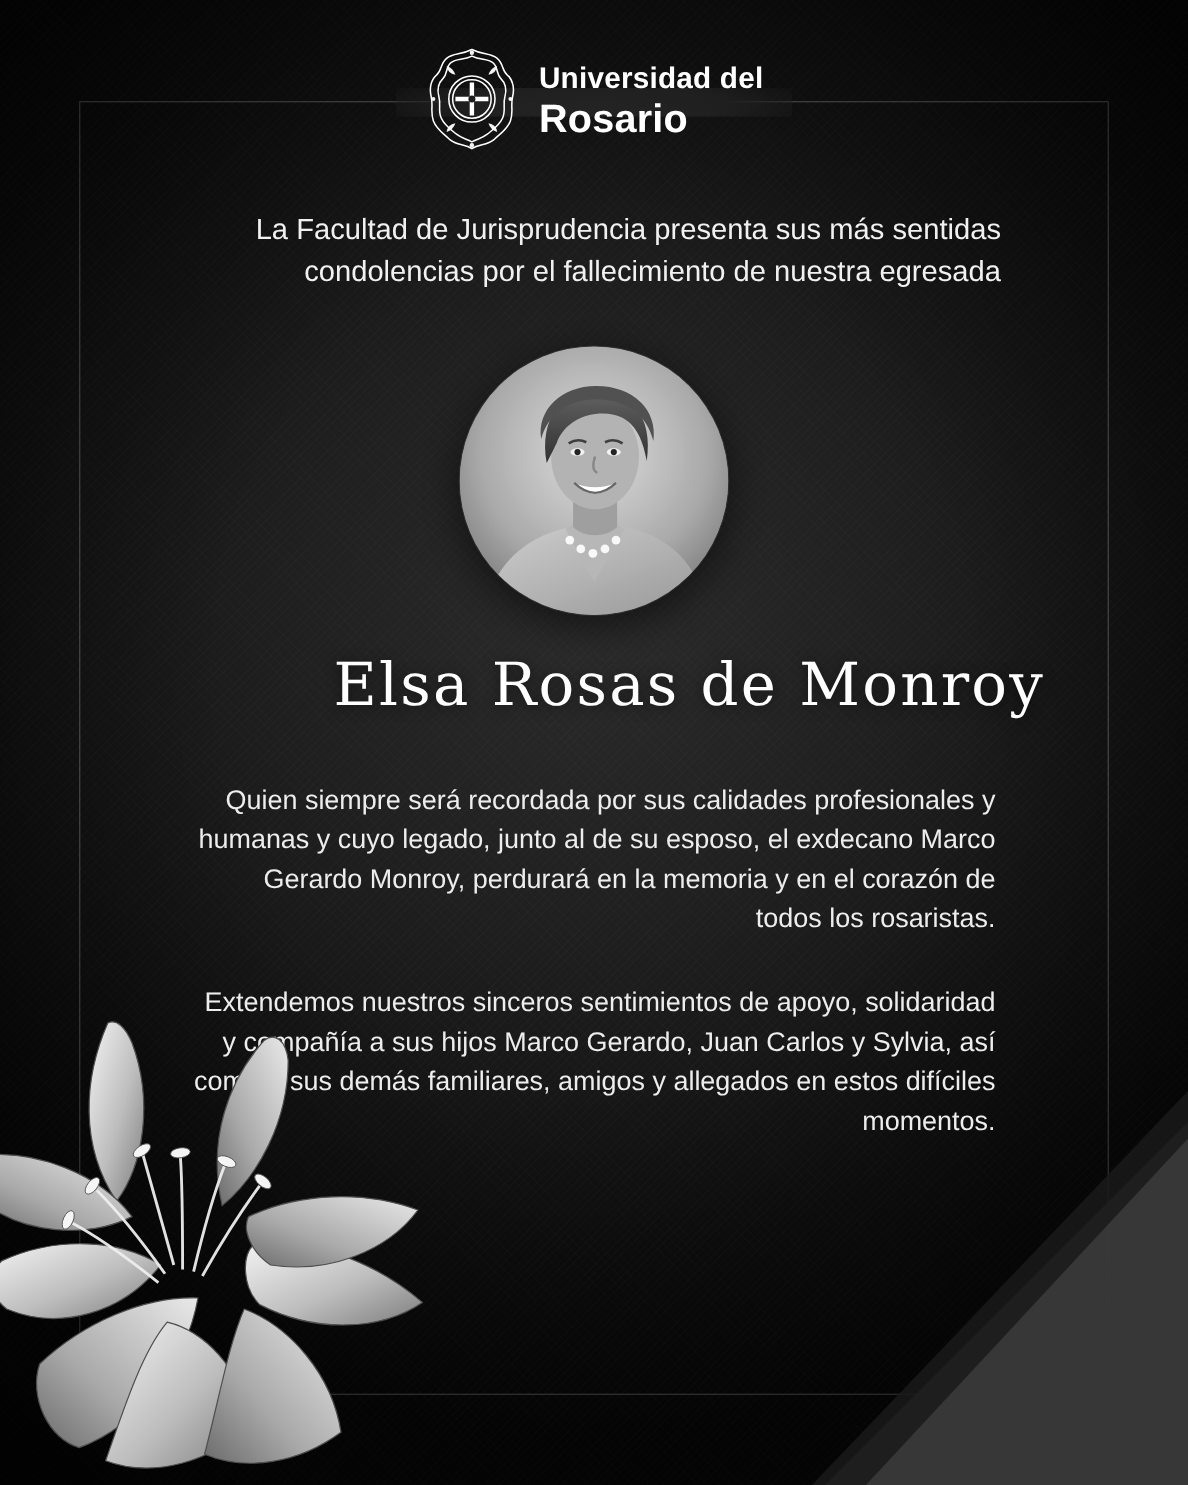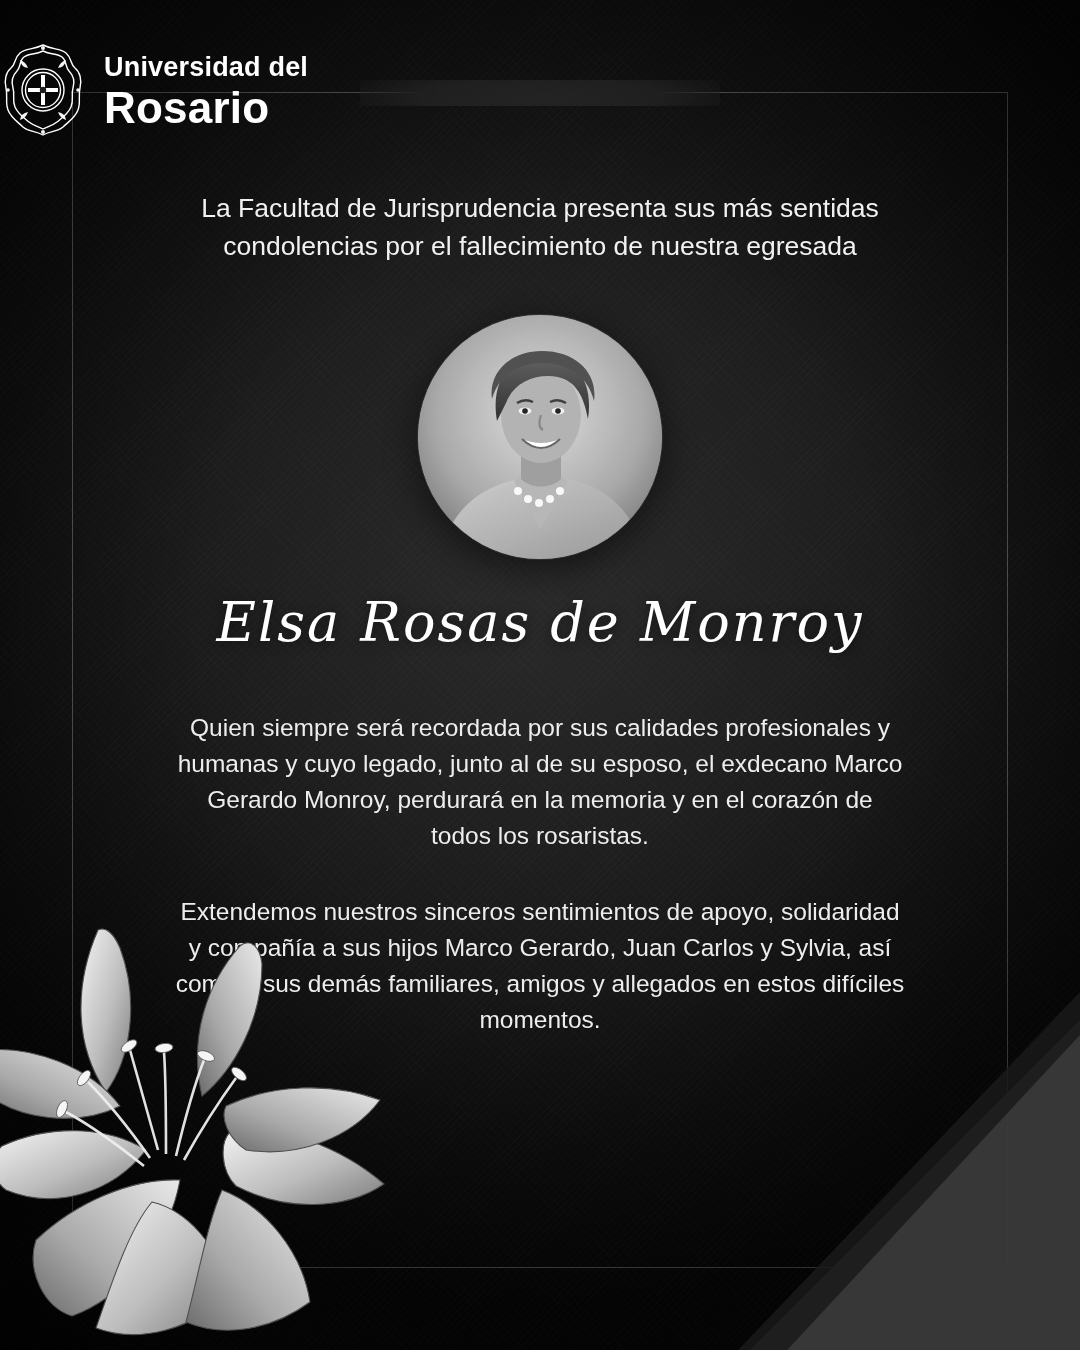--- a/index.html
+++ b/index.html
@@ -63,20 +63,21 @@
     background: radial-gradient(ellipse 60% 140% at 50% 60%, #2a2a2a 0%, #262626 55%, rgba(38,38,38,0) 100%);
   }
 
   
   .header {
     position: absolute;
     top: 42px;
     left: 0;
     right: 0;
     display: flex;
+    justify-content: center;
     align-items: center;
     gap: 18px;
     z-index: 4;
   }
   .crest {
     width: 86px;
     height: 96px;
     flex: none;
     position: relative;
   }
@@ -87,36 +88,36 @@
     padding-top: 4px;
   }
   .wordmark .line1 {
     font-size: 27px;
     font-weight: 700;
     letter-spacing: 0.2px;
     color: #ffffff;
     display: block;
   }
   .wordmark .line2 {
-    font-size: 44px;
+    font-size: 36px;
     font-weight: 700;
     letter-spacing: 0.2px;
     color: #ffffff;
     display: block;
     margin-top: 5px;
   }
 
   
   .content {
     position: absolute;
     left: 130px;
     right: 130px;
     top: 190px;
     z-index: 3;
-    text-align: center;
+    text-align: right;
   }
   .intro {
     font-size: 26.5px;
     line-height: 1.42;
     color: #f1f1f1;
     margin: 0 auto;
     max-width: 740px;
     font-weight: 400;
   }
 
@@ -129,21 +130,20 @@
     position: relative;
     box-shadow: 0 0 0 1px rgba(255,255,255,0.10), 0 10px 40px rgba(0,0,0,0.6);
     background: #9a9a9a;
     filter: grayscale(1) contrast(1.05);
   }
   .portrait-wrap svg { display: block; }
 
   .name {
     margin: 32px 0 0;
     font-family: "DejaVu Serif", serif;
-    font-style: italic;
     font-weight: 400;
     font-size: 54px;
     letter-spacing: 2px;
     color: #ffffff;
     line-height: 1.2;
     text-shadow: 0 2px 12px rgba(0,0,0,0.5);
   }
 
   .para {
     font-size: 24.5px;

